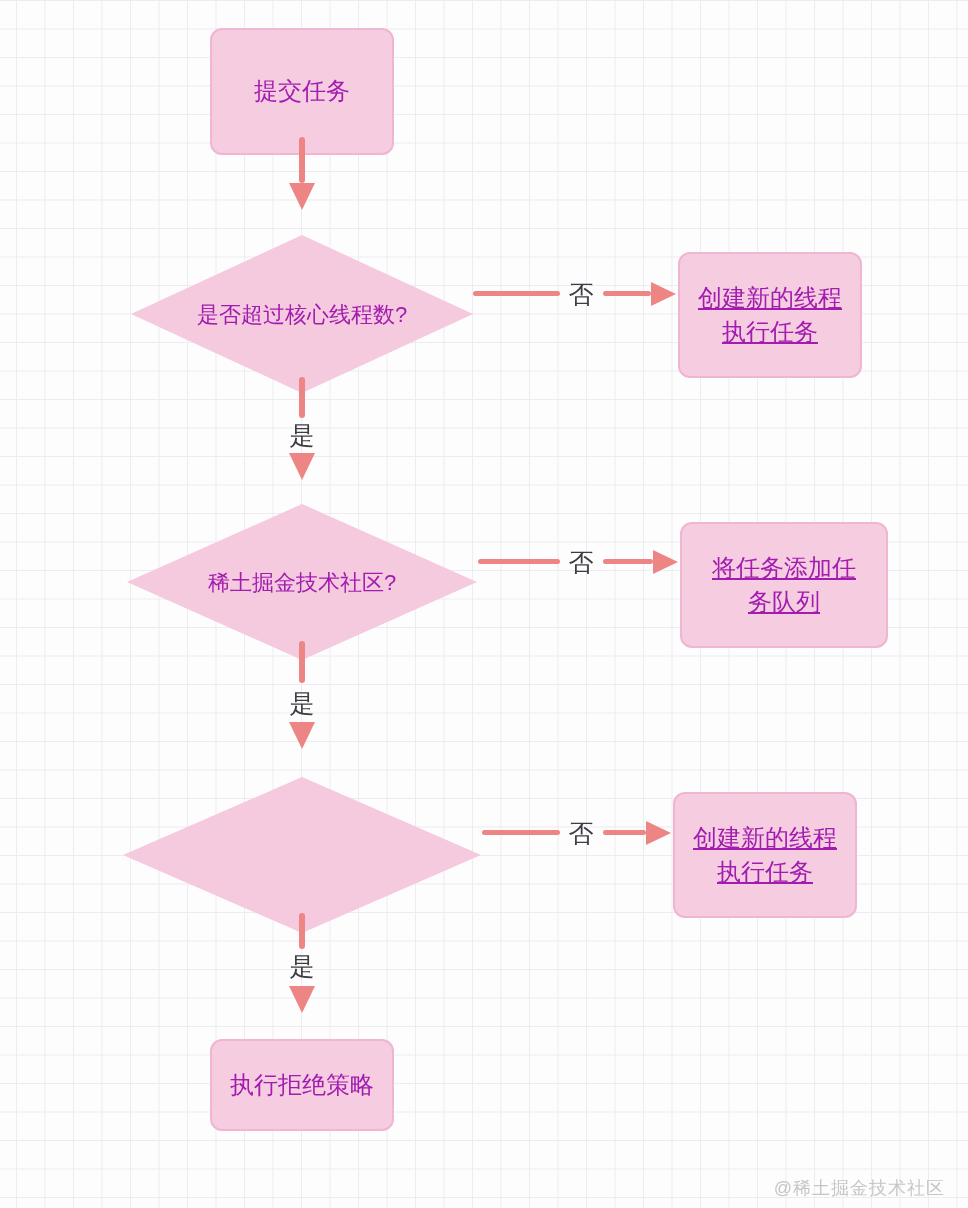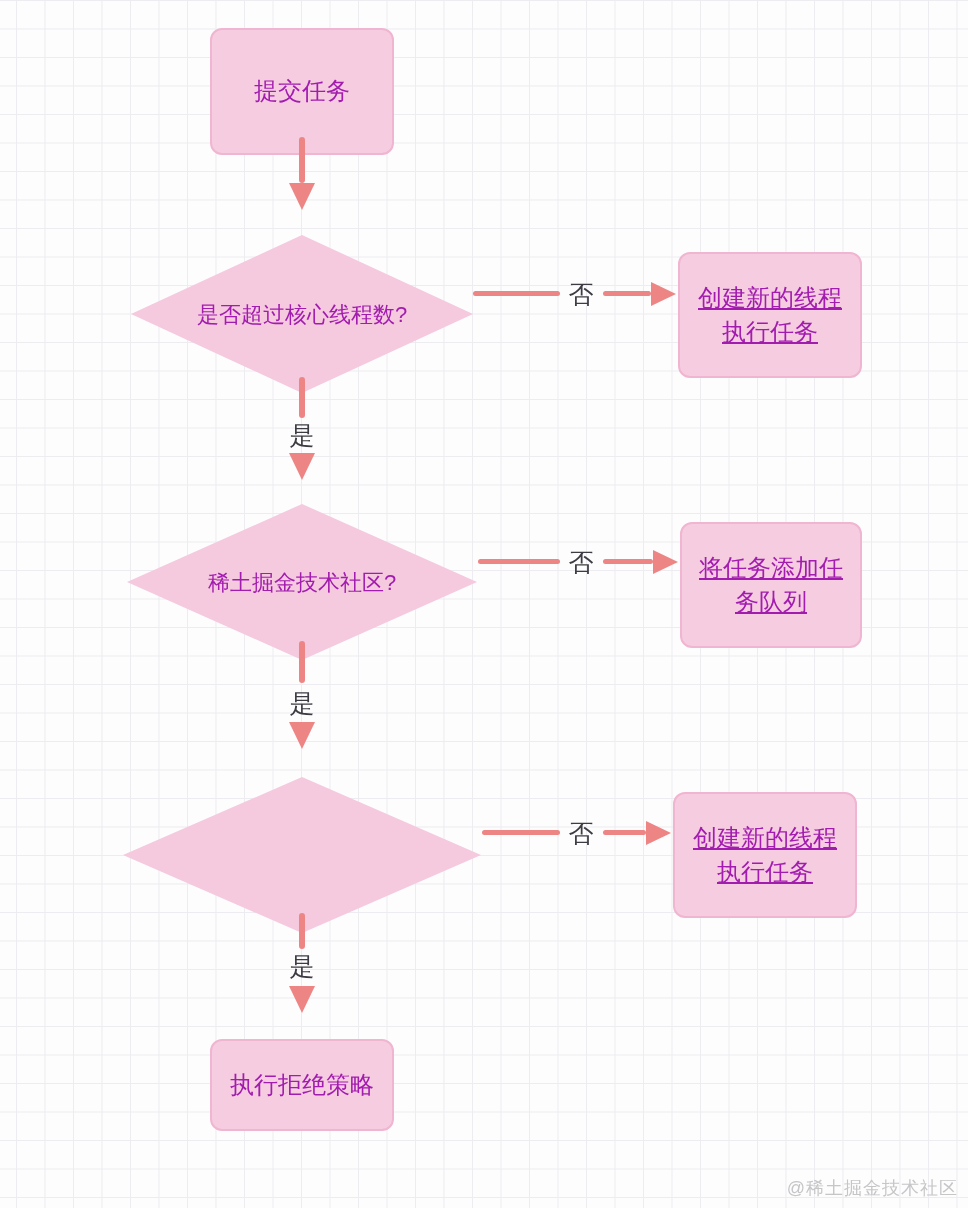--- a/index.html
+++ b/index.html
@@ -76,21 +76,21 @@
     position: absolute;
     width: 42px;
     height: 30px;
     text-align: center;
     font-size: 25px;
     color: #3d3c43;
     line-height: 30px;
   }
   .watermark {
     position: absolute;
-    right: 10px;
+    right: 23px;
     top: 1176px;
     font-size: 18px;
     color: #c6c6c8;
     letter-spacing: 1px;
   }
   .line-block { display: block; text-decoration: underline; }
 </style>
 </head>
 <body>
 
@@ -123,21 +123,21 @@
 
   <div class="node diamond" style="left:127px; top:484px; width:350px; height:156px;">
     <span>稀土掘金技术社区?</span>
   </div>
 
   <div class="hline" style="left:478px; top:559px; width:82px;"></div>
   <div class="edge-label" style="left:560px; top:547px;">否</div>
   <div class="hline" style="left:603px; top:559px; width:50px;"></div>
   <div class="head-right" style="left:653px; top:550px;"></div>
 
-  <div class="node box" style="left:680px; top:502px; width:182px; height:126px;">
+  <div class="node box" style="left:680px; top:502px; width:208px; height:126px;">
     <span class="line-block">将任务添加任</span>
     <span class="line-block">务队列</span>
   </div>
 
   <div class="vline" style="left:299px; top:641px; height:42px;"></div>
   <div class="edge-label" style="left:281px; top:688px;">是</div>
   <div class="head-down" style="left:289px; top:722px;"></div>
 
   <div class="node diamond" style="left:123px; top:757px; width:358px; height:156px;">
   </div>

